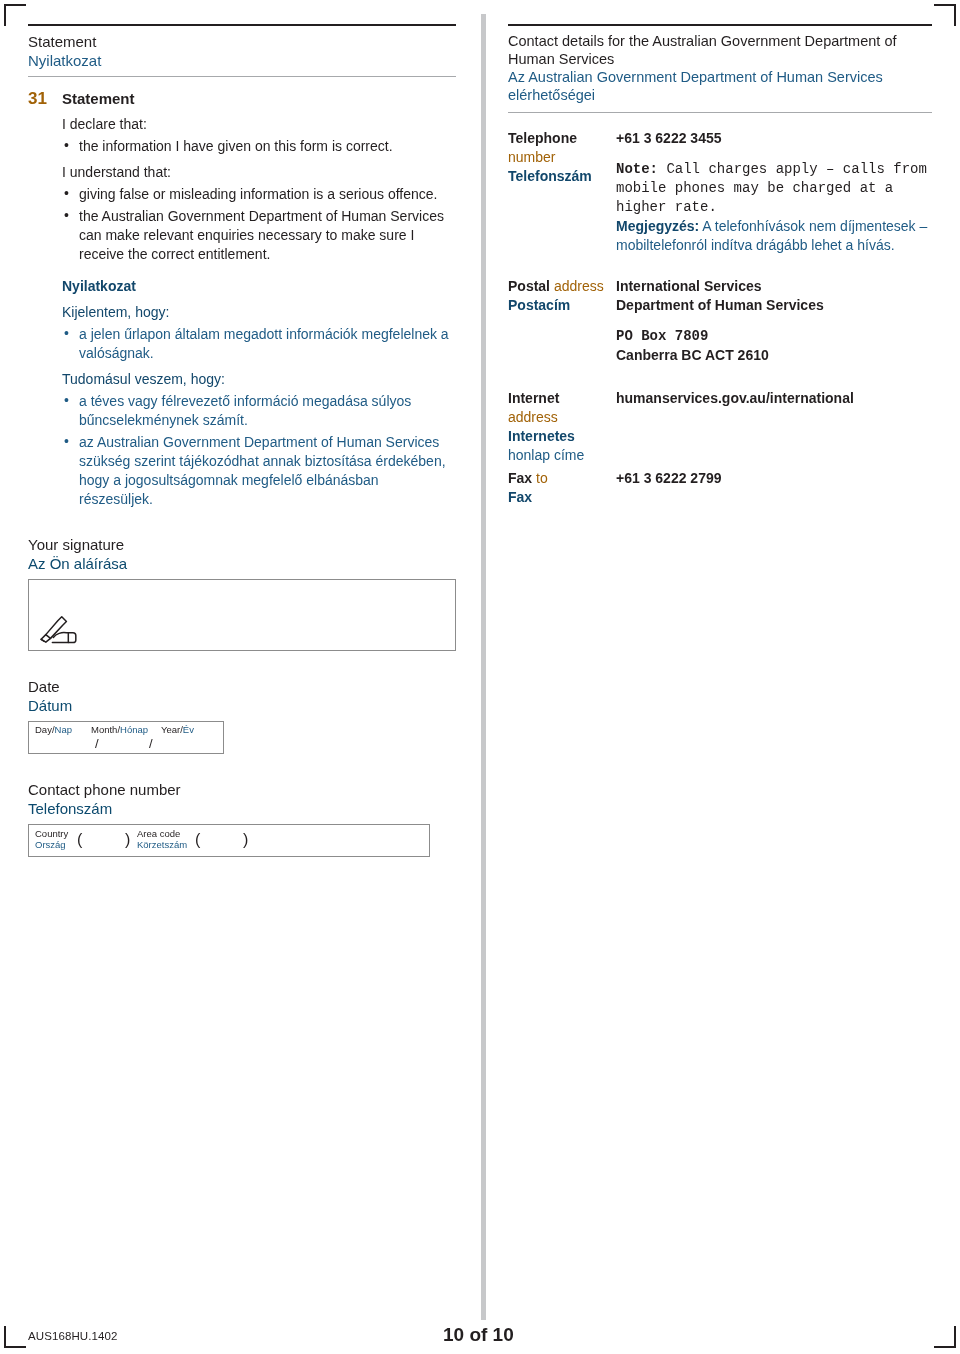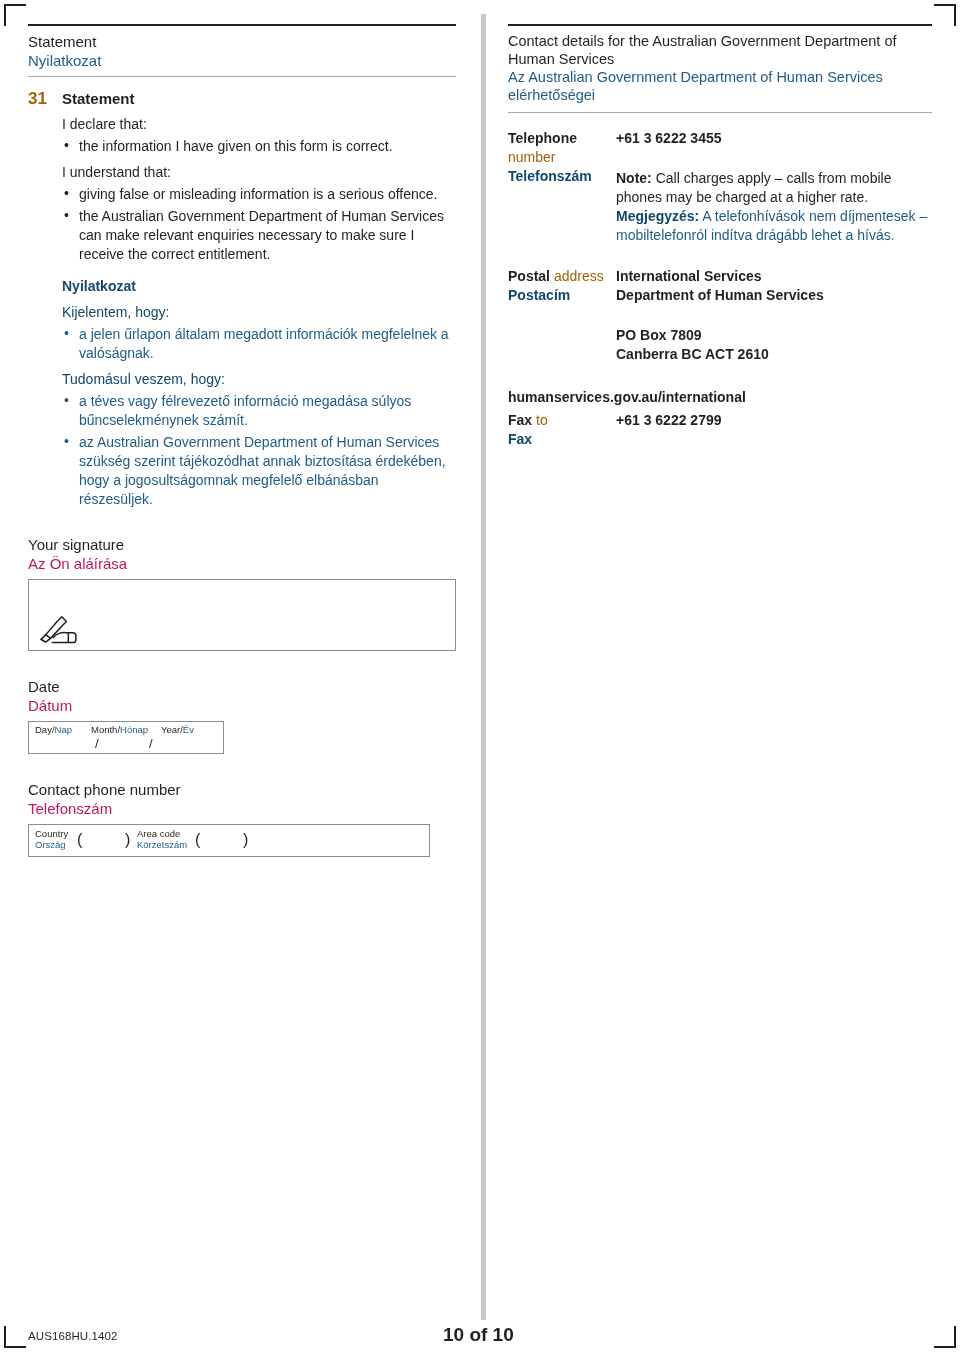--- a/index.html
+++ b/index.html
@@ -132,21 +132,21 @@
   ul.bl.en li { color: #231f20; }
   ul.bl.hu li { color: #1f5b85; }
 
   
   .field-label {
     margin-top: 26px;
     font-size: 15px;
     line-height: 19px;
   }
   .field-label .l1 { color: #231f20; }
-  .field-label .l2 { color: #be185d; }
+  .field-label .l2 { color: #0c4a6e; }
 
   .sig-box {
     margin-top: 6px;
     height: 72px;
     border: 1px solid #8c8c8c;
     position: relative;
   }
   .sig-icon {
     position: absolute;
     left: 8px; bottom: 6px;
@@ -239,21 +239,21 @@
   }
   .kb { font-weight: bold; color: #231f20; }
   .kn { font-weight: normal; color: #a16207; }
   .kh { font-weight: bold; color: #12476b; }
   .khn { font-weight: normal; color: #1f5b85; }
 
   .vb { font-weight: bold; color: #231f20; }
   .vn { color: #231f20; }
   .vh { color: #1f5b85; }
   .vhb { font-weight: bold; color: #12476b; }
-  .mt6 { margin-top: 21px; }
+  .mt6 { margin-top: 12px; font-family: Liberation Mono, monospace; }
 
   
   .footer-code {
     position: absolute;
     left: 28px; bottom: 12px;
     font-size: 11.5px;
     color: #231f20;
     letter-spacing: 0.1px;
   }
   .footer-page {
@@ -409,20 +409,26 @@
     </div>
     <div class="cv">
       <div class="vb">International Services</div>
       <div class="vb">Department of Human Services</div>
       <div class="vb mt6">PO Box 7809</div>
       <div class="vb">Canberra BC ACT 2610</div>
     </div>
   </div>
 
   <div class="crow" style="margin-top:24px;">
+    <div class="ck">
+      <span class="kb">Internet</span><br>
+      <span class="kn">address</span><br>
+      <span class="kh">Internetes</span><br>
+      <span class="khn">honlap címe</span>
+    </div>
     <div class="cv">
       <div class="vb">humanservices.gov.au/international</div>
     </div>
   </div>
 
   <div class="crow" style="margin-top:4px;">
     <div class="ck">
       <span class="kb">Fax</span>
       <span class="kn">to</span><br>
       <span class="kh">Fax</span>

